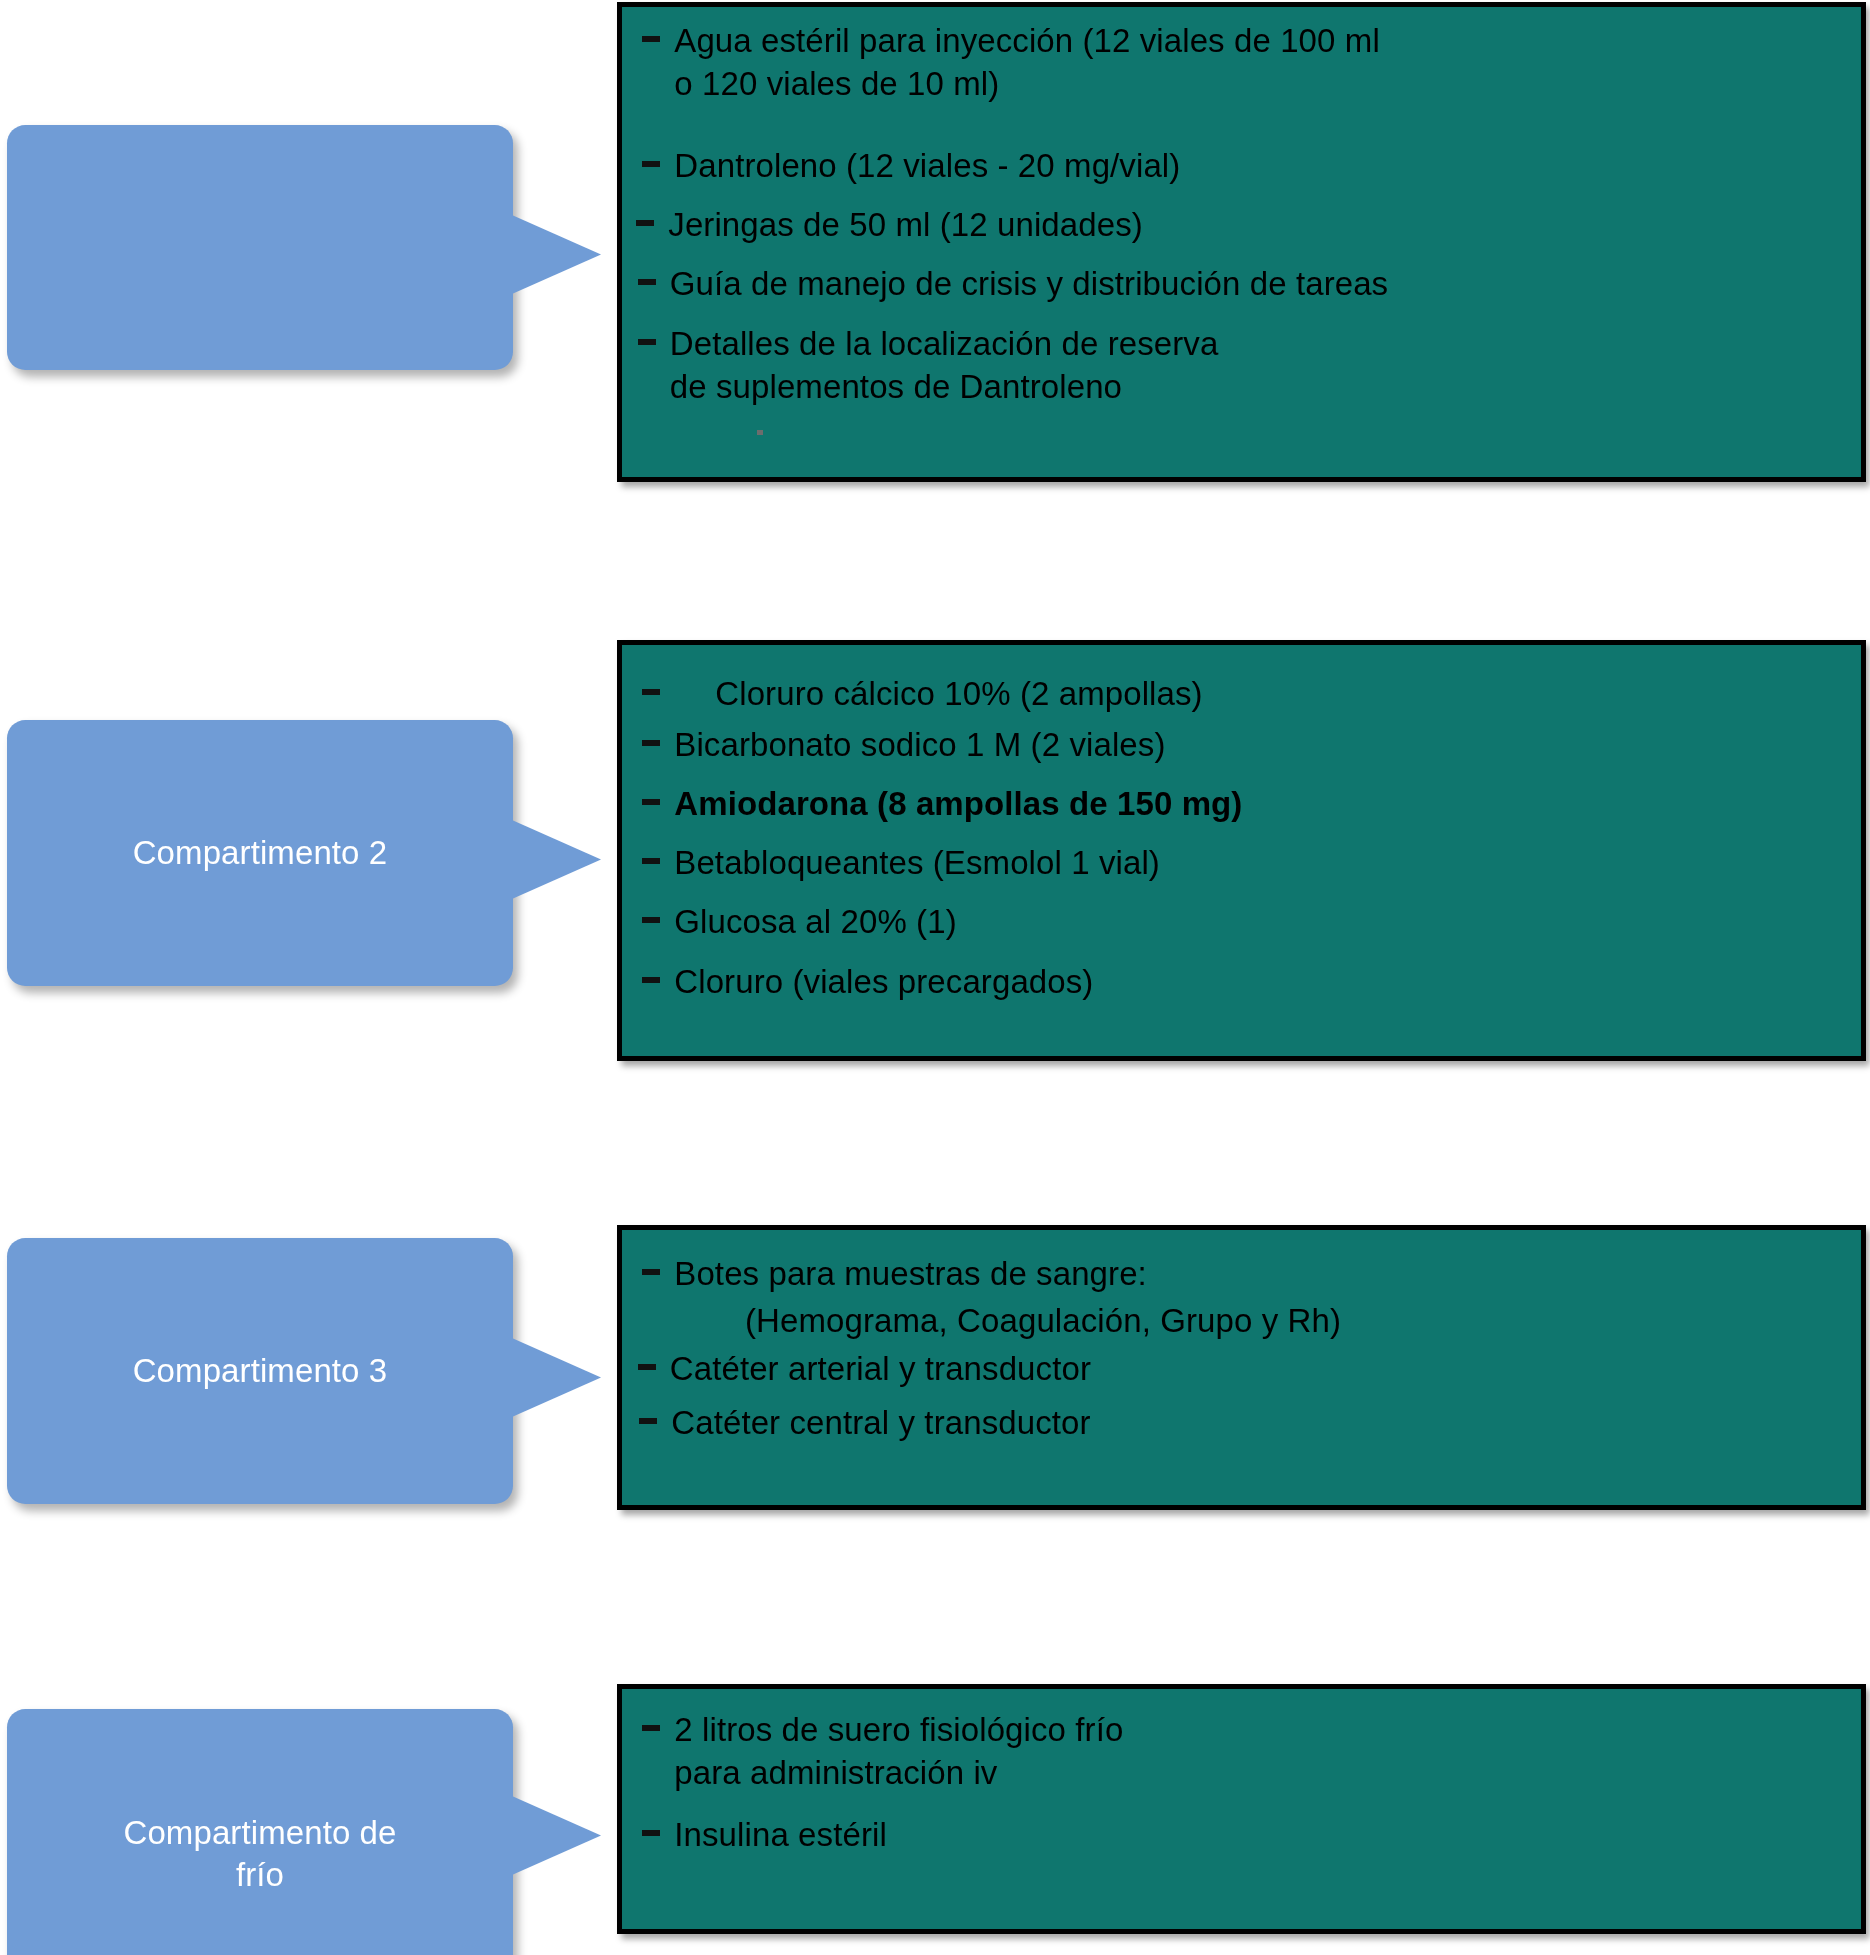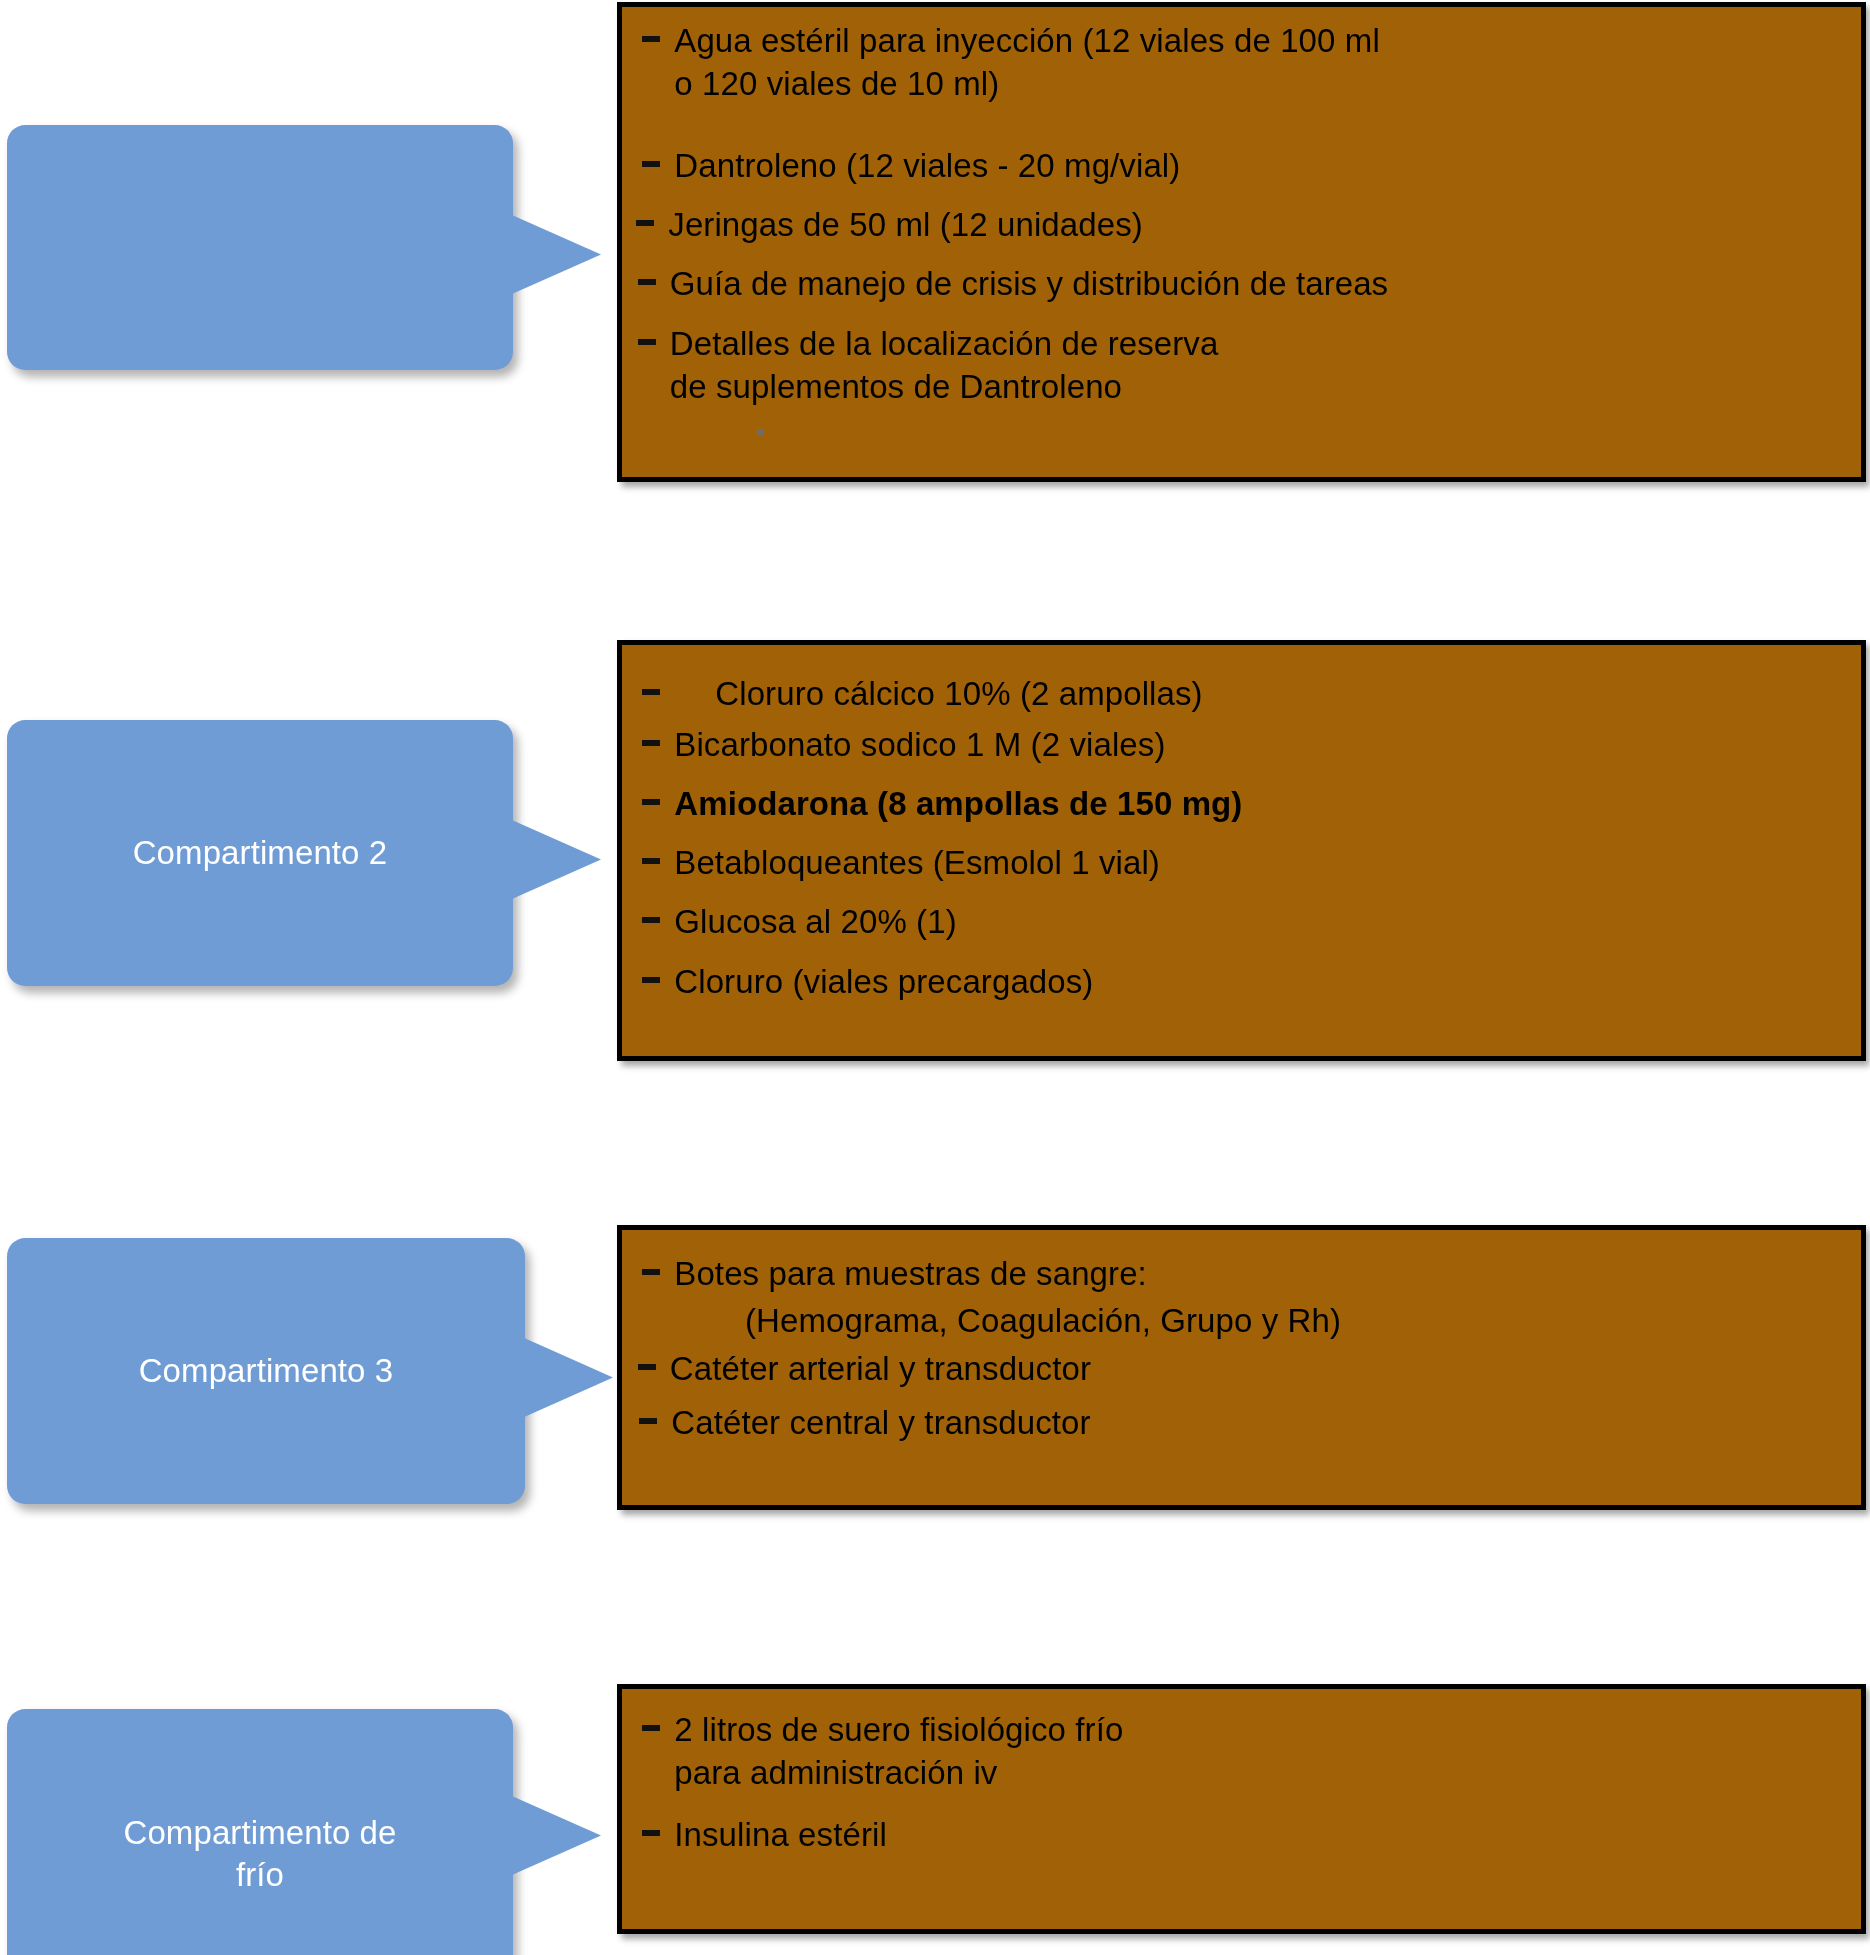--- a/index.html
+++ b/index.html
@@ -34,21 +34,21 @@
     letter-spacing:0.1px;
     z-index:3;
     white-space:pre-line;
     padding:0 15.5px;
     box-sizing:border-box;
   }
 
   
   .panel{
     position:absolute;
-    background:#a16207;
+    background:#0f766e;
     border:5px solid #000000;
     box-sizing:border-box;
     box-shadow:4.2px 5px 6.3px rgba(0,0,0,0.35);
   }
   .bullets{position:absolute;left:0;top:0;right:0;bottom:0;}
   .bullet-row{
     position:absolute;
     display:flex;
     align-items:flex-start;
   }
@@ -149,21 +149,21 @@
         <span class="btext">Glucosa al 20% (1)</span>
       </div>
 
       <div class="bullet-row" style="left:20px;top:316px;">
         <span class="dash"></span>
         <span class="btext">Cloruro (viales precargados)</span>
       </div>
     </div>
   </div>
 
-  <div class="callout" style="left:7px;top:1238px;width:594px;height:266px;padding-left:12px;">
+  <div class="callout" style="left:7px;top:1238px;width:594px;height:266px;">
     <div class="body"></div>
     <div class="tail" style="top:83px;height:113px;"></div>
     <div class="label">Compartimento 3</div>
   </div>
 
   <div class="panel" style="left:617px;top:1225px;width:1249px;height:285px;">
     <div class="bullets">
 
       <div class="bullet-row" style="left:20px;top:22.5px;">
         <span class="dash"></span>

